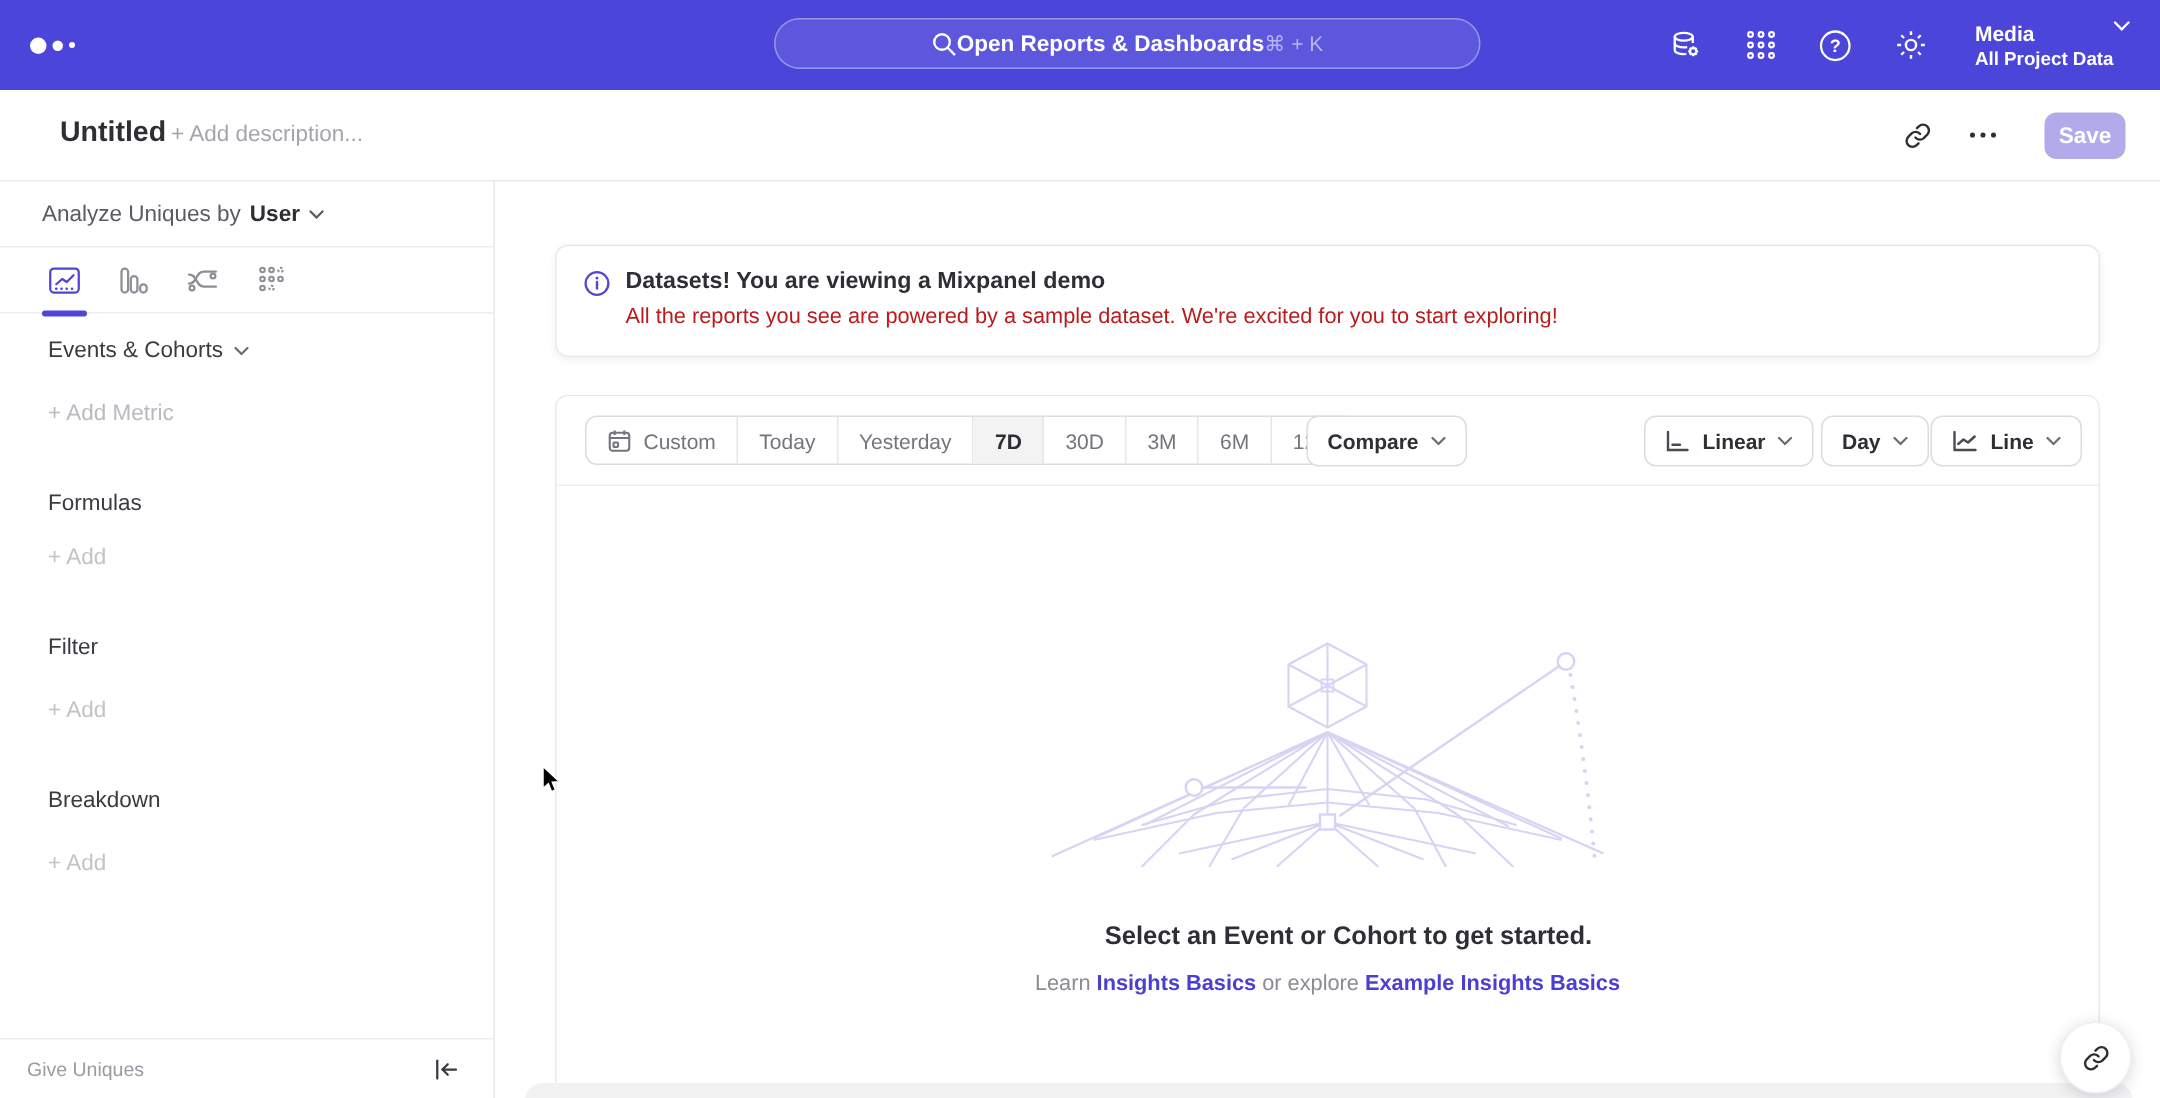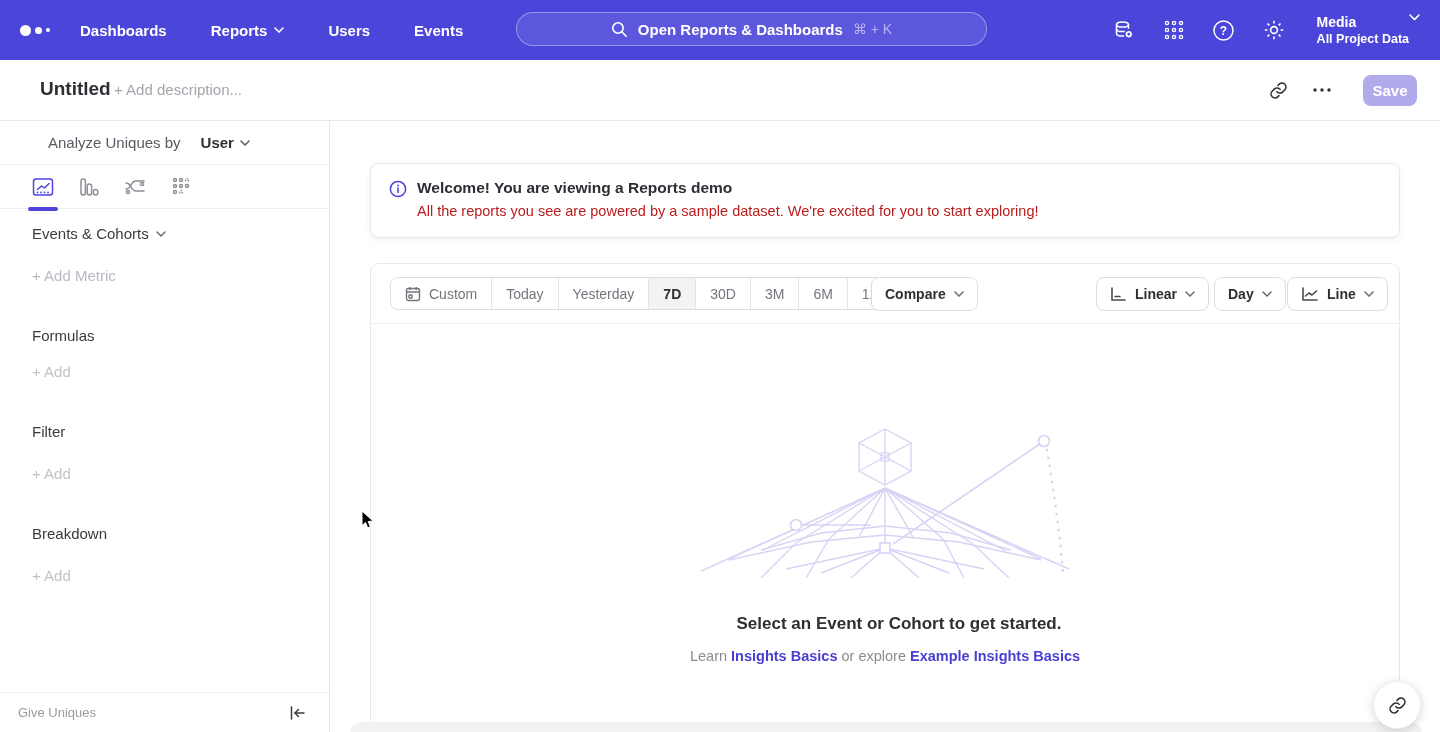--- a/index.html
+++ b/index.html
@@ -10,21 +10,21 @@
   .topnav { position:absolute; left:0; top:0; width:1440px; height:60px; background:#4B45DA;
     display:flex; align-items:center; }
   .logo { position:absolute; left:20px; top:0; height:60px; display:flex; align-items:center; gap:4px; }
   .logo .d1{width:11px;height:11px;border-radius:50%;background:#fff;}
   .logo .d2{width:7px;height:7px;border-radius:50%;background:#fff;}
   .logo .d3{width:4px;height:4px;border-radius:50%;background:#fff;}
   .navitems { position:absolute; left:80px; top:0; height:60px; display:flex; align-items:center; gap:44px; }
   .navitem { color:#fff; font-size:15px; font-weight:600; display:flex; align-items:center; gap:7px; cursor:pointer; }
   .searchbar { position:absolute; left:516px; top:12px; width:471px; height:34px;
     background:rgba(255,255,255,0.10); border:1px solid rgba(255,255,255,0.38); border-radius:17px;
-    display:flex; align-items:center; justify-content:center; gap:10px; color:#fff; cursor:text; }
+    display:flex; align-items:center; justify-content:center; color:#fff; cursor:text; }
   .searchbar .ph { font-size:15px; font-weight:600; color:#fff; }
   .searchbar .sc { font-size:14px; color:#B9B4F1; }
   .navright { position:absolute; right:20px; top:0; height:60px; display:flex; align-items:center; gap:24px; }
   .navicon { width:26px; height:26px; display:flex; align-items:center; justify-content:center; cursor:pointer; }
   .project { display:flex; align-items:flex-start; color:#fff; cursor:pointer; margin-left:6px; }
   .project .pn { font-size:14px; font-weight:700; line-height:17px; }
   .project .ps { font-size:12.5px; font-weight:600; line-height:16px; }
 
   
   .rheader { position:absolute; left:0; top:60px; width:1440px; height:61px; background:#fff;
@@ -32,21 +32,21 @@
   .rtitle { position:absolute; left:40px; top:18px; font-size:19px; font-weight:600; color:#2E2E34; cursor:text; }
   .rdesc { position:absolute; left:114px; top:21px; font-size:15px; color:#A4A4AC; cursor:text; }
   .hbtn { position:absolute; top:16px; width:28px; height:28px; display:flex; align-items:center; justify-content:center; cursor:pointer; }
   .savebtn { position:absolute; left:1363px; top:15px; width:54px; height:31px; background:#B1ABEC; color:#fff;
     border:none; border-radius:8px; font-size:15px; font-weight:600; font-family:inherit; cursor:pointer; }
 
   
   .sidebar { position:absolute; left:0; top:121px; width:330px; height:611px; background:#fff;
     border-right:1px solid #E8E8EB; }
   .an-row { position:absolute; left:0; top:0; width:329px; height:44px; border-bottom:1px solid #EEEEF1;
-    display:flex; align-items:center; padding-left:48px; gap:20px; }
+    display:flex; align-items:center; padding-left:28px; gap:6px; }
   .an-row .lbl { font-size:15px; color:#5A5A63; }
   .an-row .val { font-size:15px; font-weight:700; color:#2E2E34; display:flex; align-items:center; gap:6px; cursor:pointer; }
   .charttabs { position:absolute; left:0; top:44px; width:329px; height:44px; border-bottom:1px solid #EEEEF1;
     display:flex; align-items:center; padding-left:32px; gap:24px; }
   .ctab { width:22px; height:22px; display:flex; align-items:center; justify-content:center; cursor:pointer; position:relative; }
   .ctab.sel::after { content:""; position:absolute; left:-4px; bottom:-13px; width:30px; height:4px; border-radius:2px; background:#4F44DB; }
   .side-sec { position:absolute; left:32px; font-size:15px; font-weight:400; color:#3A3A41; height:20px; line-height:20px; display:flex; align-items:center; gap:7px; }
   .side-add { position:absolute; left:32px; font-size:15px; color:#C2C2C8; height:20px; line-height:20px; cursor:pointer; }
   .feedback { position:absolute; left:0; bottom:0; width:329px; height:40px; border-top:1px solid #EEEEF1;
     display:flex; align-items:center; justify-content:space-between; padding:0 24px 0 18px; }
@@ -89,39 +89,20 @@
 </style>
 </head>
 <body>
 
 <div class="topnav">
   <div class="logo">
     <div class="d1"></div>
       <div class="d2"></div>
       <div class="d3"></div>
   </div>
-  <div class="navitems">
-    <div class="navitem">
-        <span>Dashboards</span>
-      </div>
-    <div class="navitem">
-      <span>Reports</span>
-      <span>
-        <svg width="10" height="6" viewBox="0 0 10 6">
-            <path d="M1 1l4 4 4-4" fill="none" stroke="#fff" stroke-width="1.6" stroke-linecap="round"></path>
-          </svg>
-      </span>
-    </div>
-    <div class="navitem">
-        <span>Users</span>
-      </div>
-    <div class="navitem">
-        <span>Events</span>
-      </div>
-  </div>
 
   <div class="searchbar">
     <span>
       <svg width="17" height="17" viewBox="0 0 17 17">
           <circle cx="7" cy="7" r="5.2" fill="none" stroke="#fff" stroke-width="1.6"></circle>
           <path d="M11 11l4.2 4.2" stroke="#fff" stroke-width="1.6" stroke-linecap="round"></path>
         </svg>
     </span>
     <span class="ph">Open Reports &amp; Dashboards</span>
     <span class="sc">⌘ + K</span>
@@ -281,21 +262,21 @@
 </div>
 
 <div class="banner">
   <div style="position:absolute; left:18px; top:16px;">
     <svg width="18" height="18" viewBox="0 0 18 18" fill="none">
       <circle cx="9" cy="9" r="7.6" stroke="#5247D5" stroke-width="1.5"></circle>
       <path d="M9 8v4.4" stroke="#5247D5" stroke-width="1.6" stroke-linecap="round"></path>
       <circle cx="9" cy="5.4" r="1" fill="#5247D5"></circle>
     </svg>
   </div>
-  <div class="title">Welcome! You are viewing a Reports demo</div>
+  <div class="title">Datasets! You are viewing a Mixpanel demo</div>
   <div class="body">All the reports you see are powered by a sample dataset. We're excited for you to start exploring!</div>
 </div>
 
 <div class="chartcard">
   <div class="ctrl-row">
     <div class="seg-group">
       <div class="seg">
         <span>
           <svg width="16" height="16" viewBox="0 0 16 16" fill="none" stroke="#74747D" stroke-width="1.4">
             <rect x="1.5" y="2.5" width="13" height="12" rx="2"></rect>

